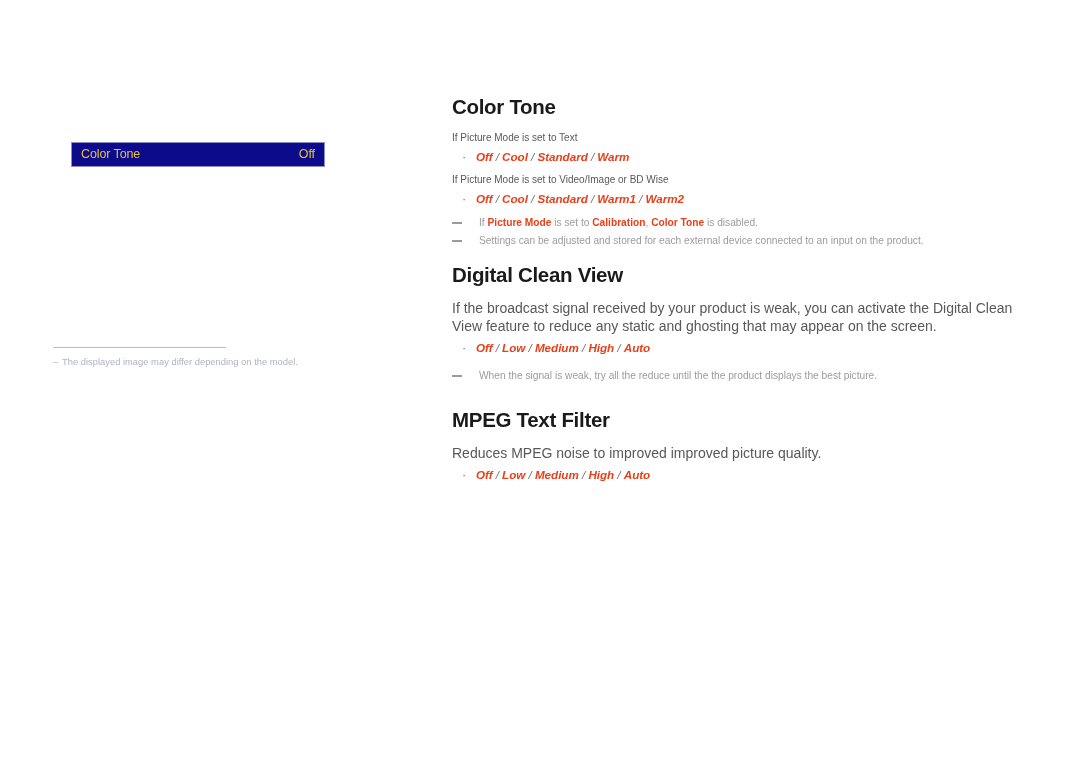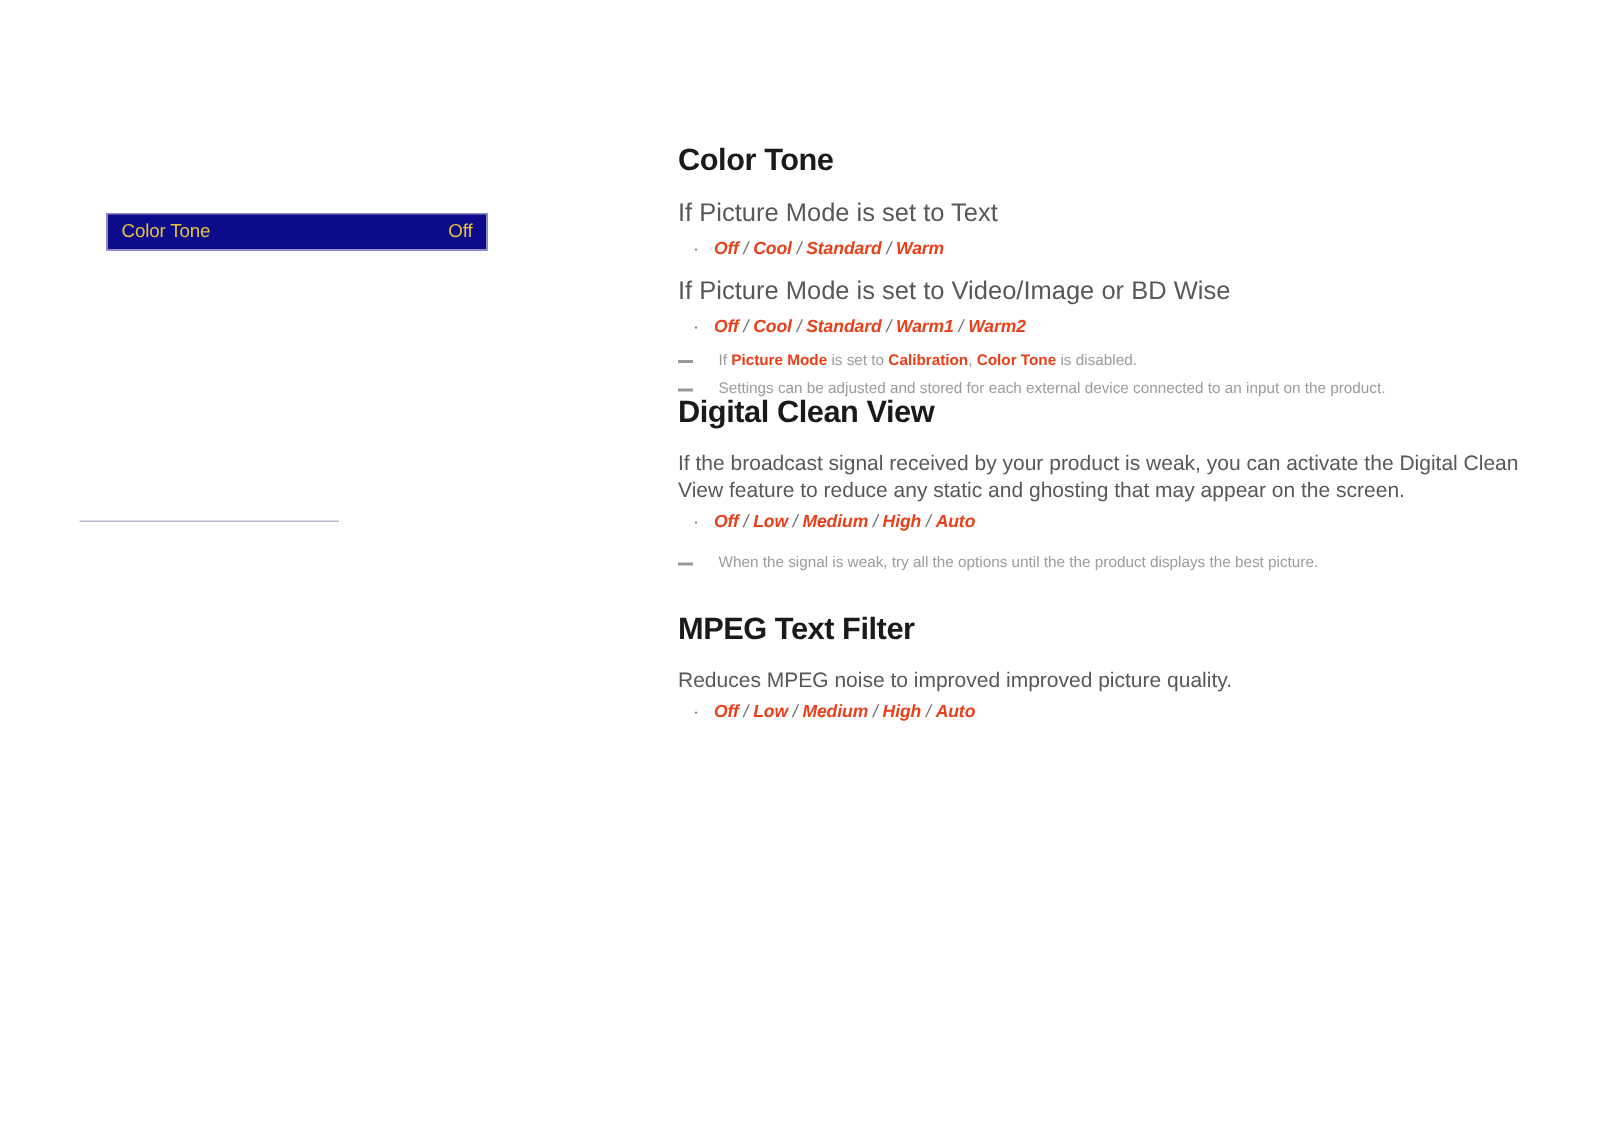--- a/index.html
+++ b/index.html
@@ -104,21 +104,21 @@
   .body-text {
     font-size: 14px;
     color: #58585a;
     line-height: 1.32;
     margin: 0;
   }
 
   .cond-line {
     margin: 0;
     padding: 0;
-    font-size: 17px;
+    font-size: 10px;
     color: #58585a;
     line-height: 1.32;
   }
 
   .bullet-row {
     display: flex;
     align-items: baseline;
     margin: 0;
   }
   .bullet-dot {
@@ -180,20 +180,23 @@
 
   <div class="left-col">
 
     <div class="osd-bar">
       <span class="osd-label">Color Tone</span>
       <span class="osd-value">Off</span>
     </div>
 
     <div class="left-note-rule"></div>
 
+    <div class="left-note">
+      <span class="ndash">–</span><span>The displayed image may differ depending on the model.</span>
+    </div>
 
   </div>
 
   <div class="right-col">
 
     <div class="section sec-colortone">
       <h2 class="heading">Color Tone</h2>
       <div class="gap-2"></div>
       <div class="lines">
           <p class="cond-line"><span class="em-dark">If </span><span class="em">Picture Mode</span><span class="em-dark"> is set to </span><span class="em">Text</span></p>
@@ -230,21 +233,21 @@
           <p class="body-text"><span class="em-dark">If the broadcast signal received by your product is weak, you can activate the </span><span class="em">Digital Clean View</span><span class="em-dark"> feature to reduce any static and ghosting that may appear on the screen.</span></p>
           <div class="gap-4"></div>
           <div class="bullet-row">
             <span class="bullet-dot">·</span>
             <span class="bullet-text"><span>Off</span><span class="slash"> / </span><span>Low</span><span class="slash"> / </span><span>Medium</span><span class="slash"> / </span><span>High</span><span class="slash"> / </span><span>Auto</span></span>
           </div>
           <div class="gap-5"></div>
           <div class="gap-6"></div>
           <div class="note-row">
             <span class="note-dash"></span>
-            <span class="note-text"><span>When the signal is weak, try all the options until the the product displays the best picture.</span></span>
+            <span class="note-text"><span>When the signal is weak, try all the reduce until the the product displays the best picture.</span></span>
           </div>
           <div class="gap-6"></div>
         </div>
     </div>
 
     <div class="section sec-mpeg">
       <h2 class="heading">MPEG Text Filter</h2>
       <div class="gap-2"></div>
       <div class="lines">
           <p class="body-text"><span class="em-dark">Reduces MPEG noise to improved improved picture quality.</span></p>

